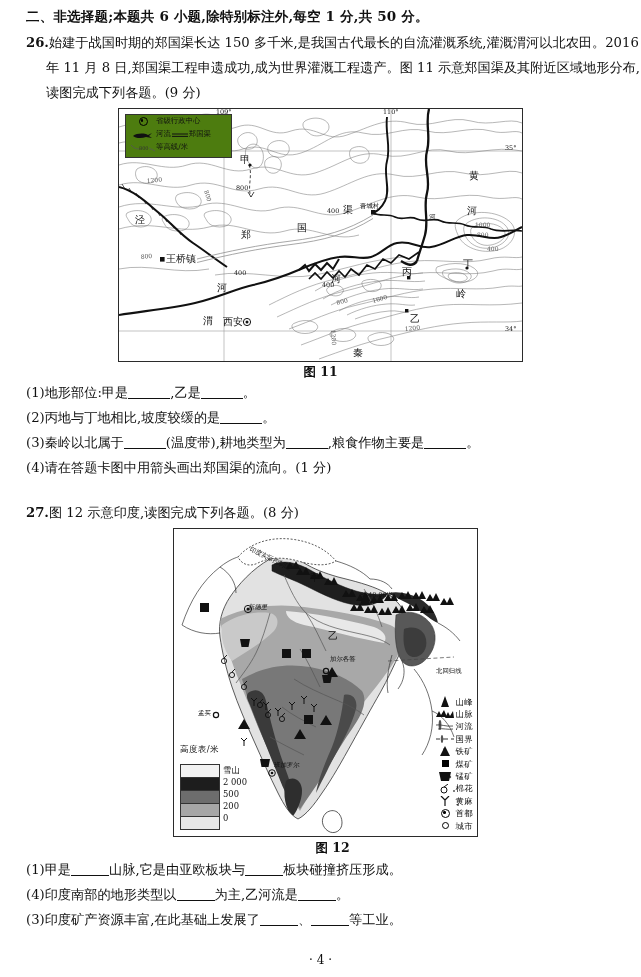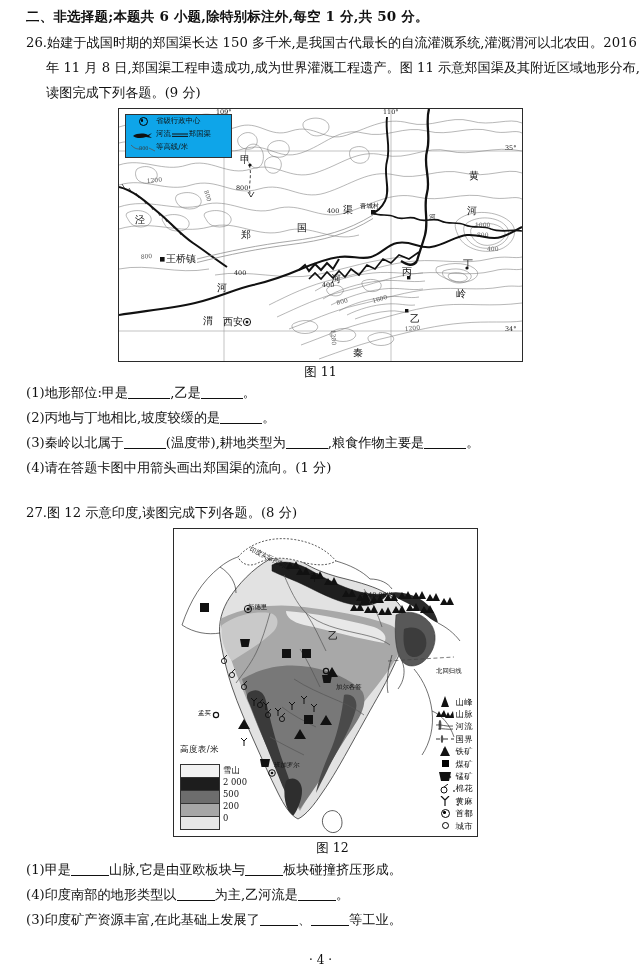--- a/index.html
+++ b/index.html
@@ -10,35 +10,35 @@
   }
   .page{position:relative;width:641px;height:977px;overflow:hidden;}
 
   
   .section-head{
     position:absolute;left:26px;top:8px;width:600px;
     font-size:13.5px;font-weight:bold;letter-spacing:.2px;
   }
   .qblock{position:absolute;left:26px;width:600px;font-size:13.2px;line-height:25px;}
   .qline{white-space:nowrap;}
-  .qnum{display:inline-block;}
+  .qnum{display:inline-block;font-weight:bold;}
   .indent{display:inline-block;padding-left:20px;}
   .blank{display:inline-block;border-bottom:1px solid #111;height:14px;vertical-align:-2px;}
   .b-lg{width:42px;}
   .b-md{width:38px;}
-  .fignum{position:absolute;width:641px;text-align:center;font-size:12.5px;}
+  .fignum{position:absolute;width:641px;text-align:center;font-size:12.5px;font-weight:bold;}
 
   
   .figframe{position:absolute;border:1px solid #2b2b2b;background:#fff;overflow:hidden;}
   .map-svg{position:absolute;left:0;top:0;}
 
   
   .legend11{
     position:absolute;left:6px;top:5px;width:105px;height:42px;
-    border:1px solid #333;background:#0ea5e9;z-index:6;
+    border:1px solid #333;background:#4d7c0f;z-index:6;
     font-size:7.4px;line-height:12.6px;font-family:"DejaVu Serif","Liberation Serif",serif;
   }
   .lg11row{display:flex;align-items:center;height:13px;padding-left:4px;}
   .lg11sym{width:26px;text-align:center;display:flex;align-items:center;justify-content:center;}
   .lg11txt{white-space:nowrap;}
   .dotcenter{width:7px;height:7px;border-radius:50%;border:1.2px solid #000;
              display:inline-block;position:relative;}
   .dotcenter:after{content:"";position:absolute;left:1.3px;top:1.3px;width:2.6px;height:2.6px;
              border-radius:50%;background:#000;}
   .circ-small{width:5px;height:5px;border-radius:50%;border:1.3px solid #000;display:inline-block;}
@@ -489,23 +489,23 @@
         <circle cx="98" cy="244" r="3.3" fill="none" stroke="#111" stroke-width="1"></circle>
         <circle cx="98" cy="244" r="1.3" fill="#111"></circle>
 
         <line x1="214" y1="132" x2="280" y2="128" stroke="#444" stroke-width="0.7" stroke-dasharray="4,2.5"></line>
       </g>
     </svg>
 
     <div class="maplabel big" style="left:136px;top:42px;">甲</div>
     <div class="maplabel big" style="left:154px;top:100px;">乙</div>
     <div class="maplabel tiny" style="left:186px;top:62px;">8848.86米</div>
-    <div class="maplabel tiny" style="left:74px;top:74px;">新德里</div>
+    <div class="maplabel tiny" style="left:74px;top:74px;font-style:italic;">新德里</div>
     <div class="maplabel tiny" style="left:24px;top:180px;">孟买</div>
-    <div class="maplabel tiny" style="left:156px;top:154px;margin-left:6px;">加尔各答</div>
+    <div class="maplabel tiny" style="left:156px;top:126px;">加尔各答</div>
     <div class="maplabel tiny" style="left:100px;top:232px;">班加罗尔</div>
     <div class="maplabel tiny" style="left:262px;top:138px;">北回归线</div>
     <div class="maplabel tiny rot" style="left:78px;top:16px;transform:rotate(26deg);">印度实际控制区</div>
 
     <div class="legend12">
       <div class="lg12row">
         <span class="lg12sym">
             <svg width="12" height="11" viewBox="0 0 12 11">
               <path d="M6 0 L10 11 L2 11Z" fill="#111"></path>
             </svg>

